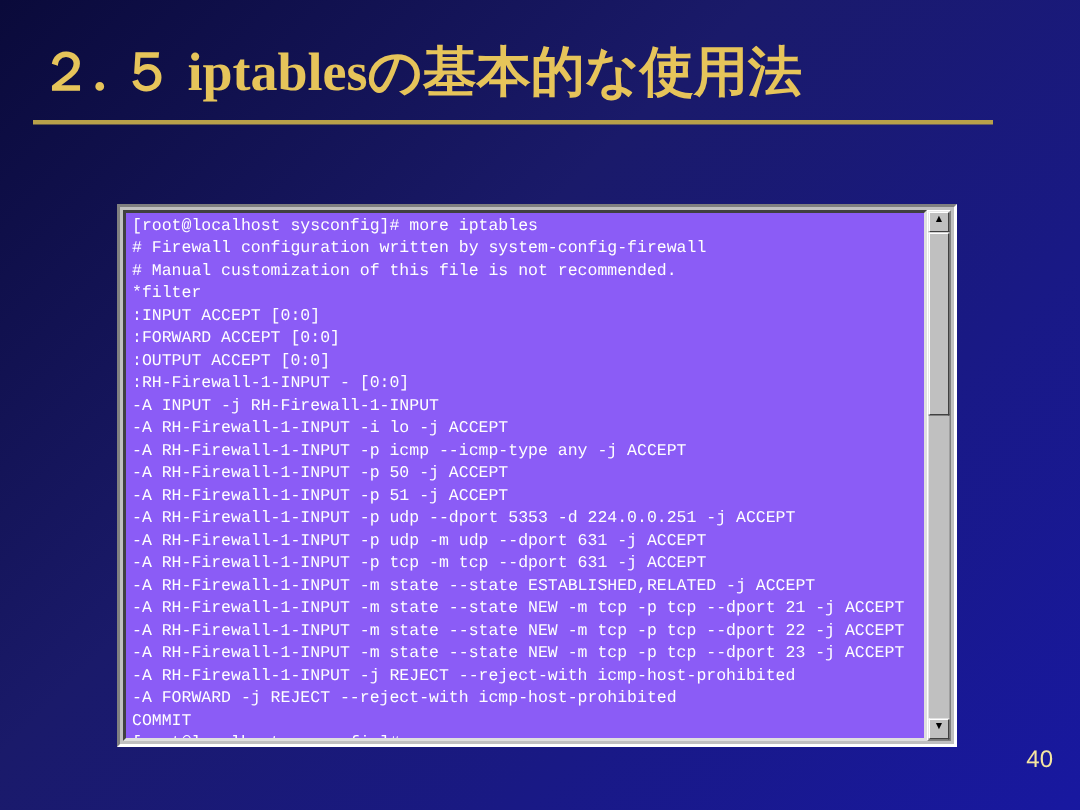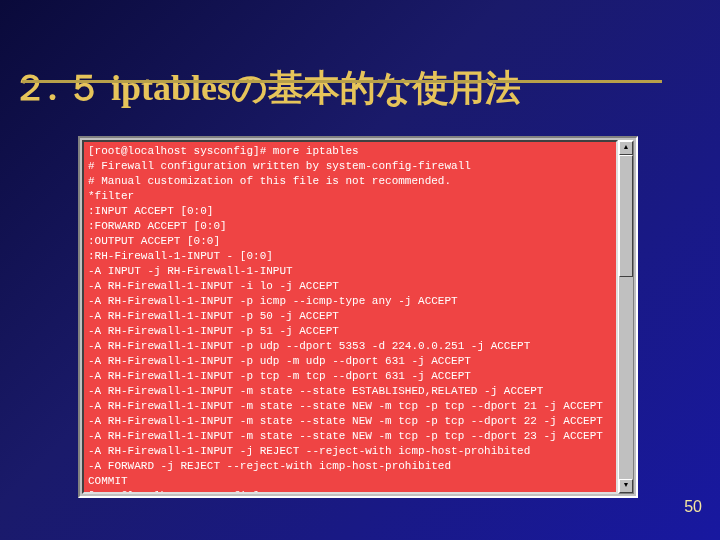--- a/index.html
+++ b/index.html
@@ -1,22 +1,22 @@
 <!DOCTYPE html>
 <html><head>
 <meta charset="utf-8">
 <style>
   html,body{margin:0;padding:0;width:720px;height:540px;overflow:hidden;font-family:"MS PGothic","Hiragino Kaku Gothic Pro",sans-serif;}
   .slide{position:relative;width:720px;height:540px;background:linear-gradient(135deg,#0a0a3a 0%,#1a1a6a 40%,#1818a0 100%);}
-  .title{position:absolute;left:12px;top:24px;font-size:36px;font-weight:bold;color:#e6c45a;font-family:"MS Mincho","Hiragino Mincho Pro",serif;margin-top:40px;}
+  .title{position:absolute;left:26px;top:24px;font-size:36px;font-weight:bold;color:#e6c45a;font-family:"MS Mincho","Hiragino Mincho Pro",serif;}
   .hr{position:absolute;left:22px;top:80px;width:640px;height:3px;background:#b8a04a;}
   .subtitle{position:absolute;left:58px;top:94px;font-size:28px;color:#f0f0f0;font-family:"MS Mincho","Hiragino Mincho Pro",serif;}
   .terminal-wrap{position:absolute;left:78px;top:136px;width:560px;height:362px;}
   .term-inset{position:absolute;inset:0;background:#c0c0c0;border:2px solid #808080;border-right-color:#fff;border-bottom-color:#fff;}
-  .term-inner{position:absolute;left:2px;top:2px;right:18px;bottom:2px;background:#ef4444;border:2px solid #404040;border-right-color:#dfdfdf;border-bottom-color:#dfdfdf;color:#fff;font-family:"Courier New",monospace;font-size:11px;line-height:15px;padding:2px 4px;white-space:pre;overflow:hidden;}
+  .term-inner{position:absolute;left:2px;top:2px;right:18px;bottom:2px;background:#8b5cf6;border:2px solid #404040;border-right-color:#dfdfdf;border-bottom-color:#dfdfdf;color:#fff;font-family:"Courier New",monospace;font-size:11px;line-height:15px;padding:2px 4px;white-space:pre;overflow:hidden;}
   .scrollbar{position:absolute;right:2px;top:2px;bottom:2px;width:14px;background:#c0c0c0;border:1px solid #808080;border-left-color:#fff;border-top-color:#fff;}
   .sb-btn{position:absolute;left:0;width:12px;height:12px;background:#c0c0c0;border:1px solid #fff;border-right-color:#404040;border-bottom-color:#404040;font-size:7px;line-height:10px;text-align:center;color:#000;}
   .sb-up{top:0;}
   .sb-down{bottom:0;}
   .sb-thumb{position:absolute;left:0;top:14px;width:12px;height:120px;background:#c0c0c0;border:1px solid #fff;border-right-color:#404040;border-bottom-color:#404040;}
   .page-num{position:absolute;right:18px;bottom:24px;font-size:16px;color:#f5e6a0;}
   .term-line{display:block;}
 </style>
 </head>
 <body>
@@ -29,14 +29,14 @@
     <div class="term-inset">
       <div class="term-inner" id="term-lines"><span class="term-line">[root@localhost sysconfig]# more iptables</span><span class="term-line"># Firewall configuration written by system-config-firewall</span><span class="term-line"># Manual customization of this file is not recommended.</span><span class="term-line">*filter</span><span class="term-line">:INPUT ACCEPT [0:0]</span><span class="term-line">:FORWARD ACCEPT [0:0]</span><span class="term-line">:OUTPUT ACCEPT [0:0]</span><span class="term-line">:RH-Firewall-1-INPUT - [0:0]</span><span class="term-line">-A INPUT -j RH-Firewall-1-INPUT</span><span class="term-line">-A RH-Firewall-1-INPUT -i lo -j ACCEPT</span><span class="term-line">-A RH-Firewall-1-INPUT -p icmp --icmp-type any -j ACCEPT</span><span class="term-line">-A RH-Firewall-1-INPUT -p 50 -j ACCEPT</span><span class="term-line">-A RH-Firewall-1-INPUT -p 51 -j ACCEPT</span><span class="term-line">-A RH-Firewall-1-INPUT -p udp --dport 5353 -d 224.0.0.251 -j ACCEPT</span><span class="term-line">-A RH-Firewall-1-INPUT -p udp -m udp --dport 631 -j ACCEPT</span><span class="term-line">-A RH-Firewall-1-INPUT -p tcp -m tcp --dport 631 -j ACCEPT</span><span class="term-line">-A RH-Firewall-1-INPUT -m state --state ESTABLISHED,RELATED -j ACCEPT</span><span class="term-line">-A RH-Firewall-1-INPUT -m state --state NEW -m tcp -p tcp --dport 21 -j ACCEPT</span><span class="term-line">-A RH-Firewall-1-INPUT -m state --state NEW -m tcp -p tcp --dport 22 -j ACCEPT</span><span class="term-line">-A RH-Firewall-1-INPUT -m state --state NEW -m tcp -p tcp --dport 23 -j ACCEPT</span><span class="term-line">-A RH-Firewall-1-INPUT -j REJECT --reject-with icmp-host-prohibited</span><span class="term-line">-A FORWARD -j REJECT --reject-with icmp-host-prohibited</span><span class="term-line">COMMIT</span><span class="term-line">[root@localhost sysconfig]# </span></div>
       <div class="scrollbar">
         <div class="sb-btn sb-up">▲</div>
         <div class="sb-thumb"></div>
         <div class="sb-btn sb-down">▼</div>
       </div>
     </div>
   </div>
 
-  <div class="page-num">50</div>
+  <div class="page-num">40</div>
 </div>
 
 </body></html>

